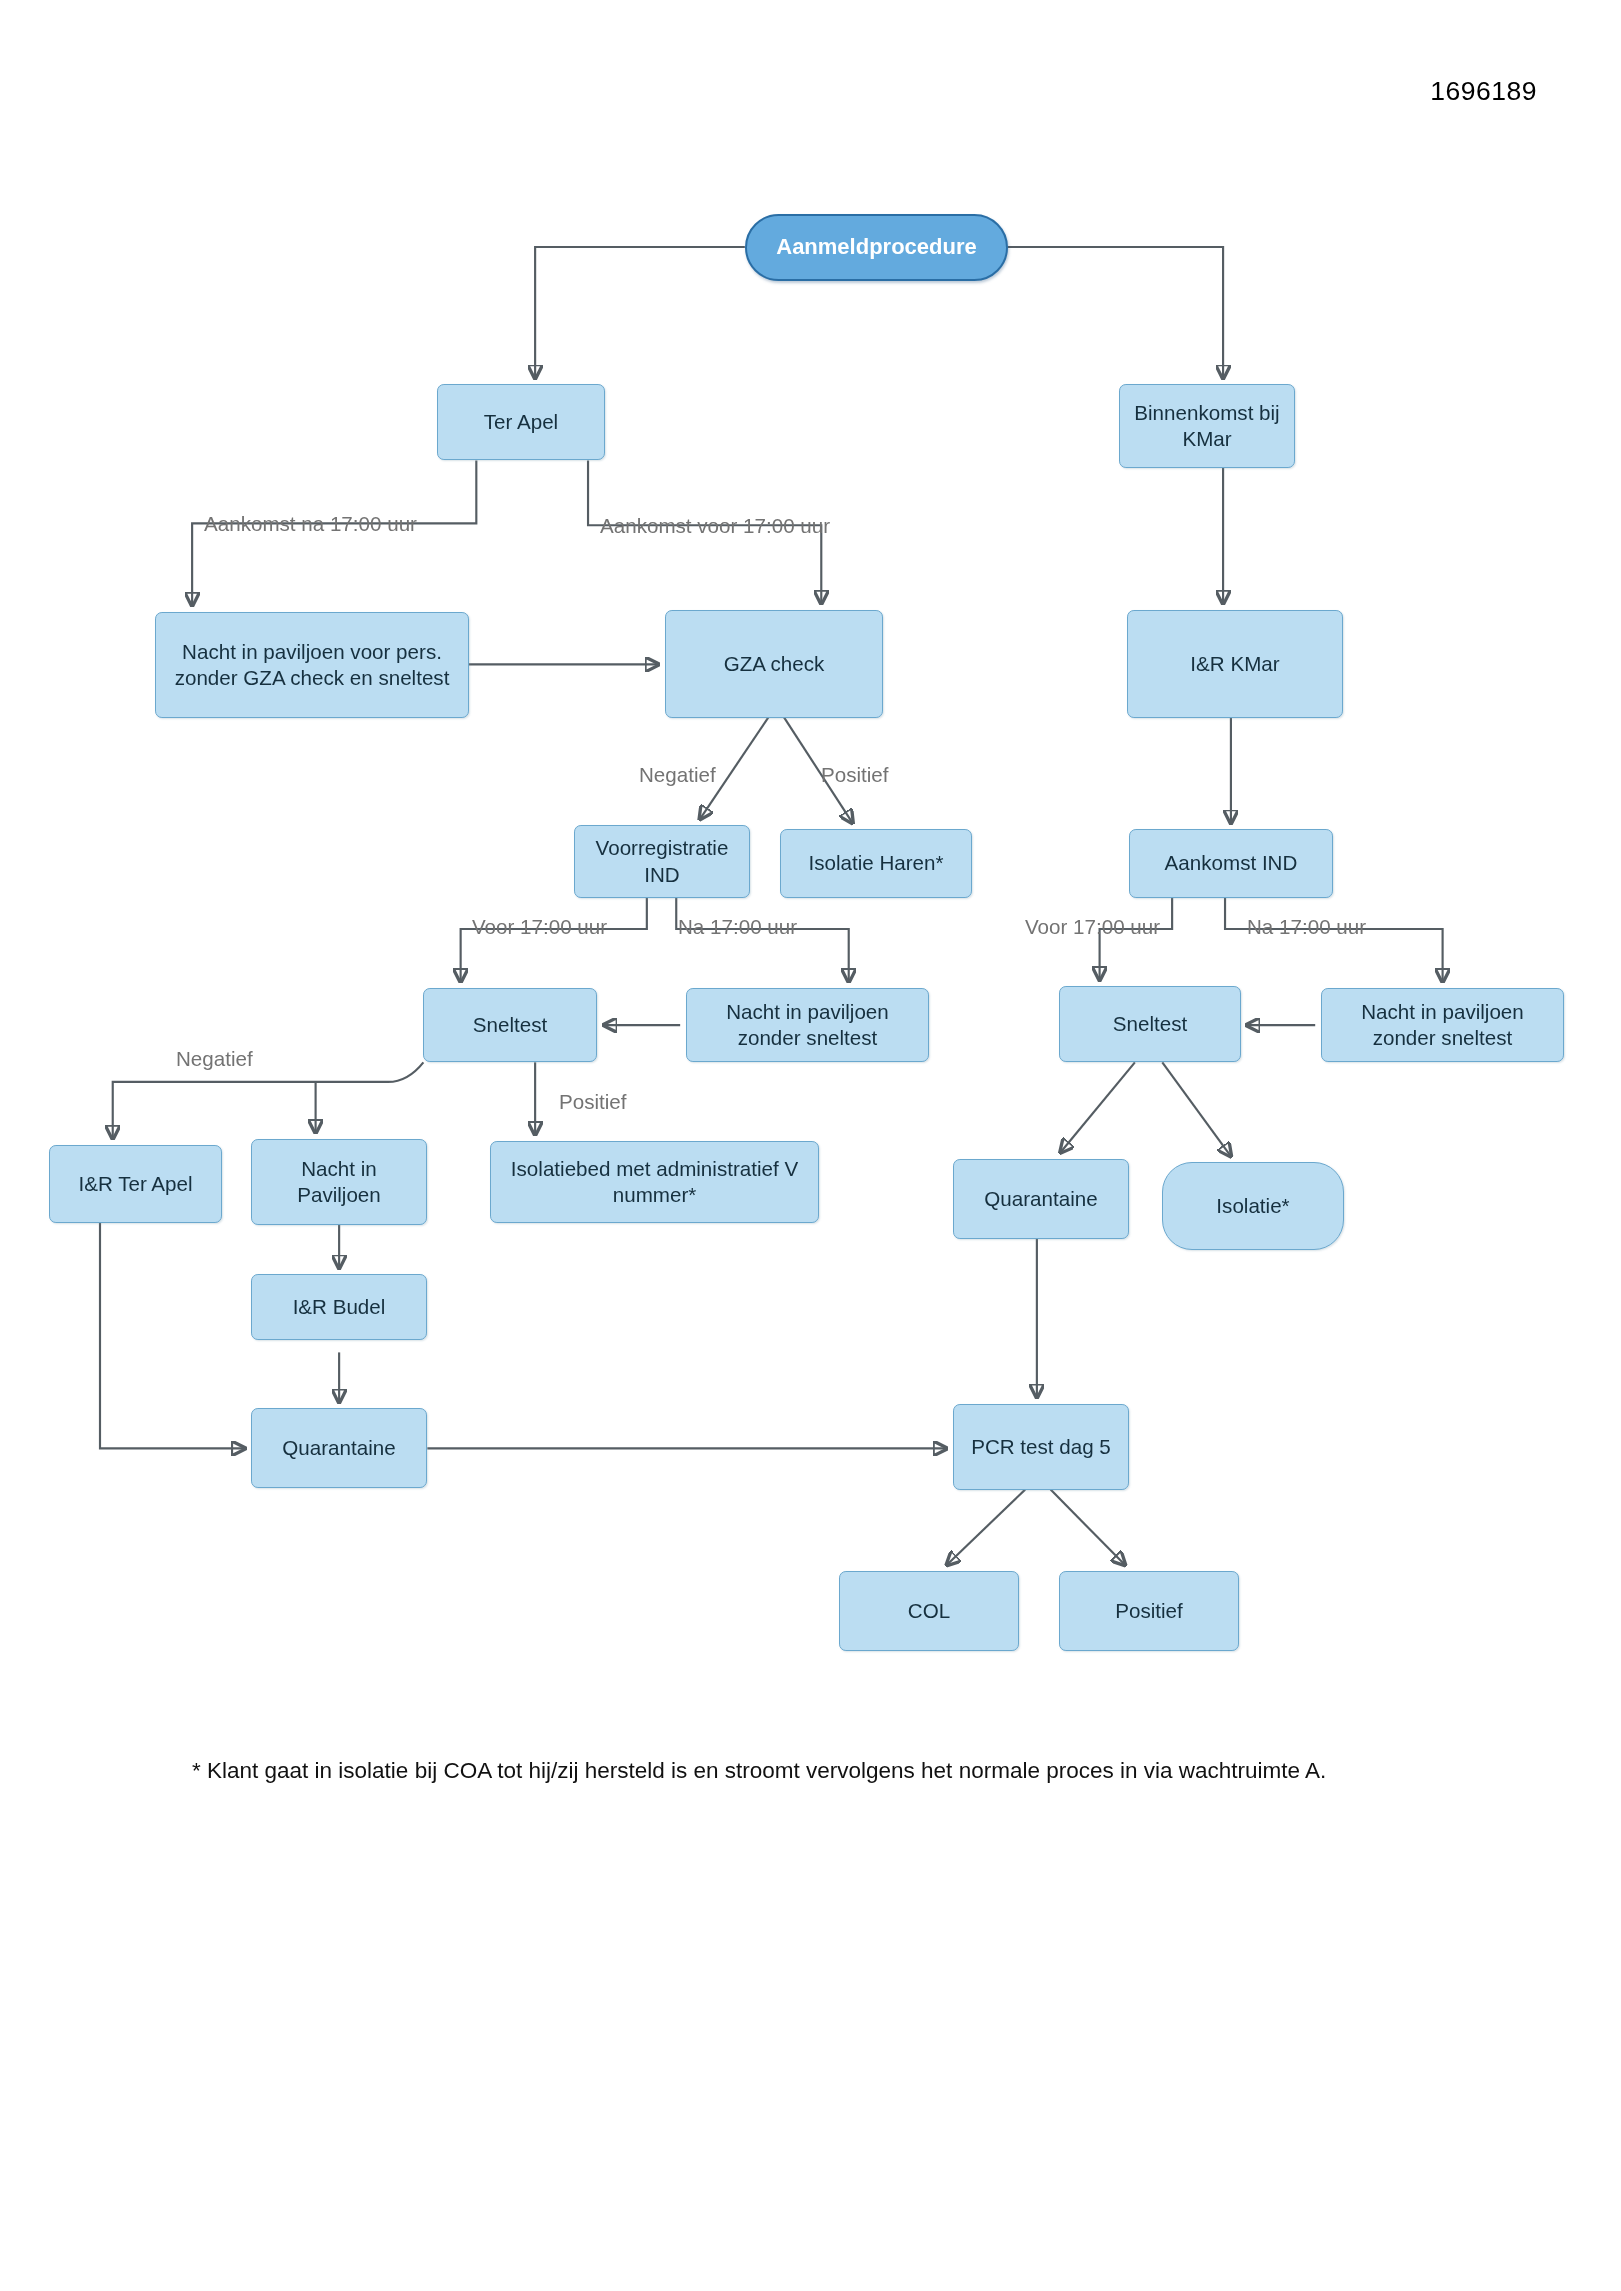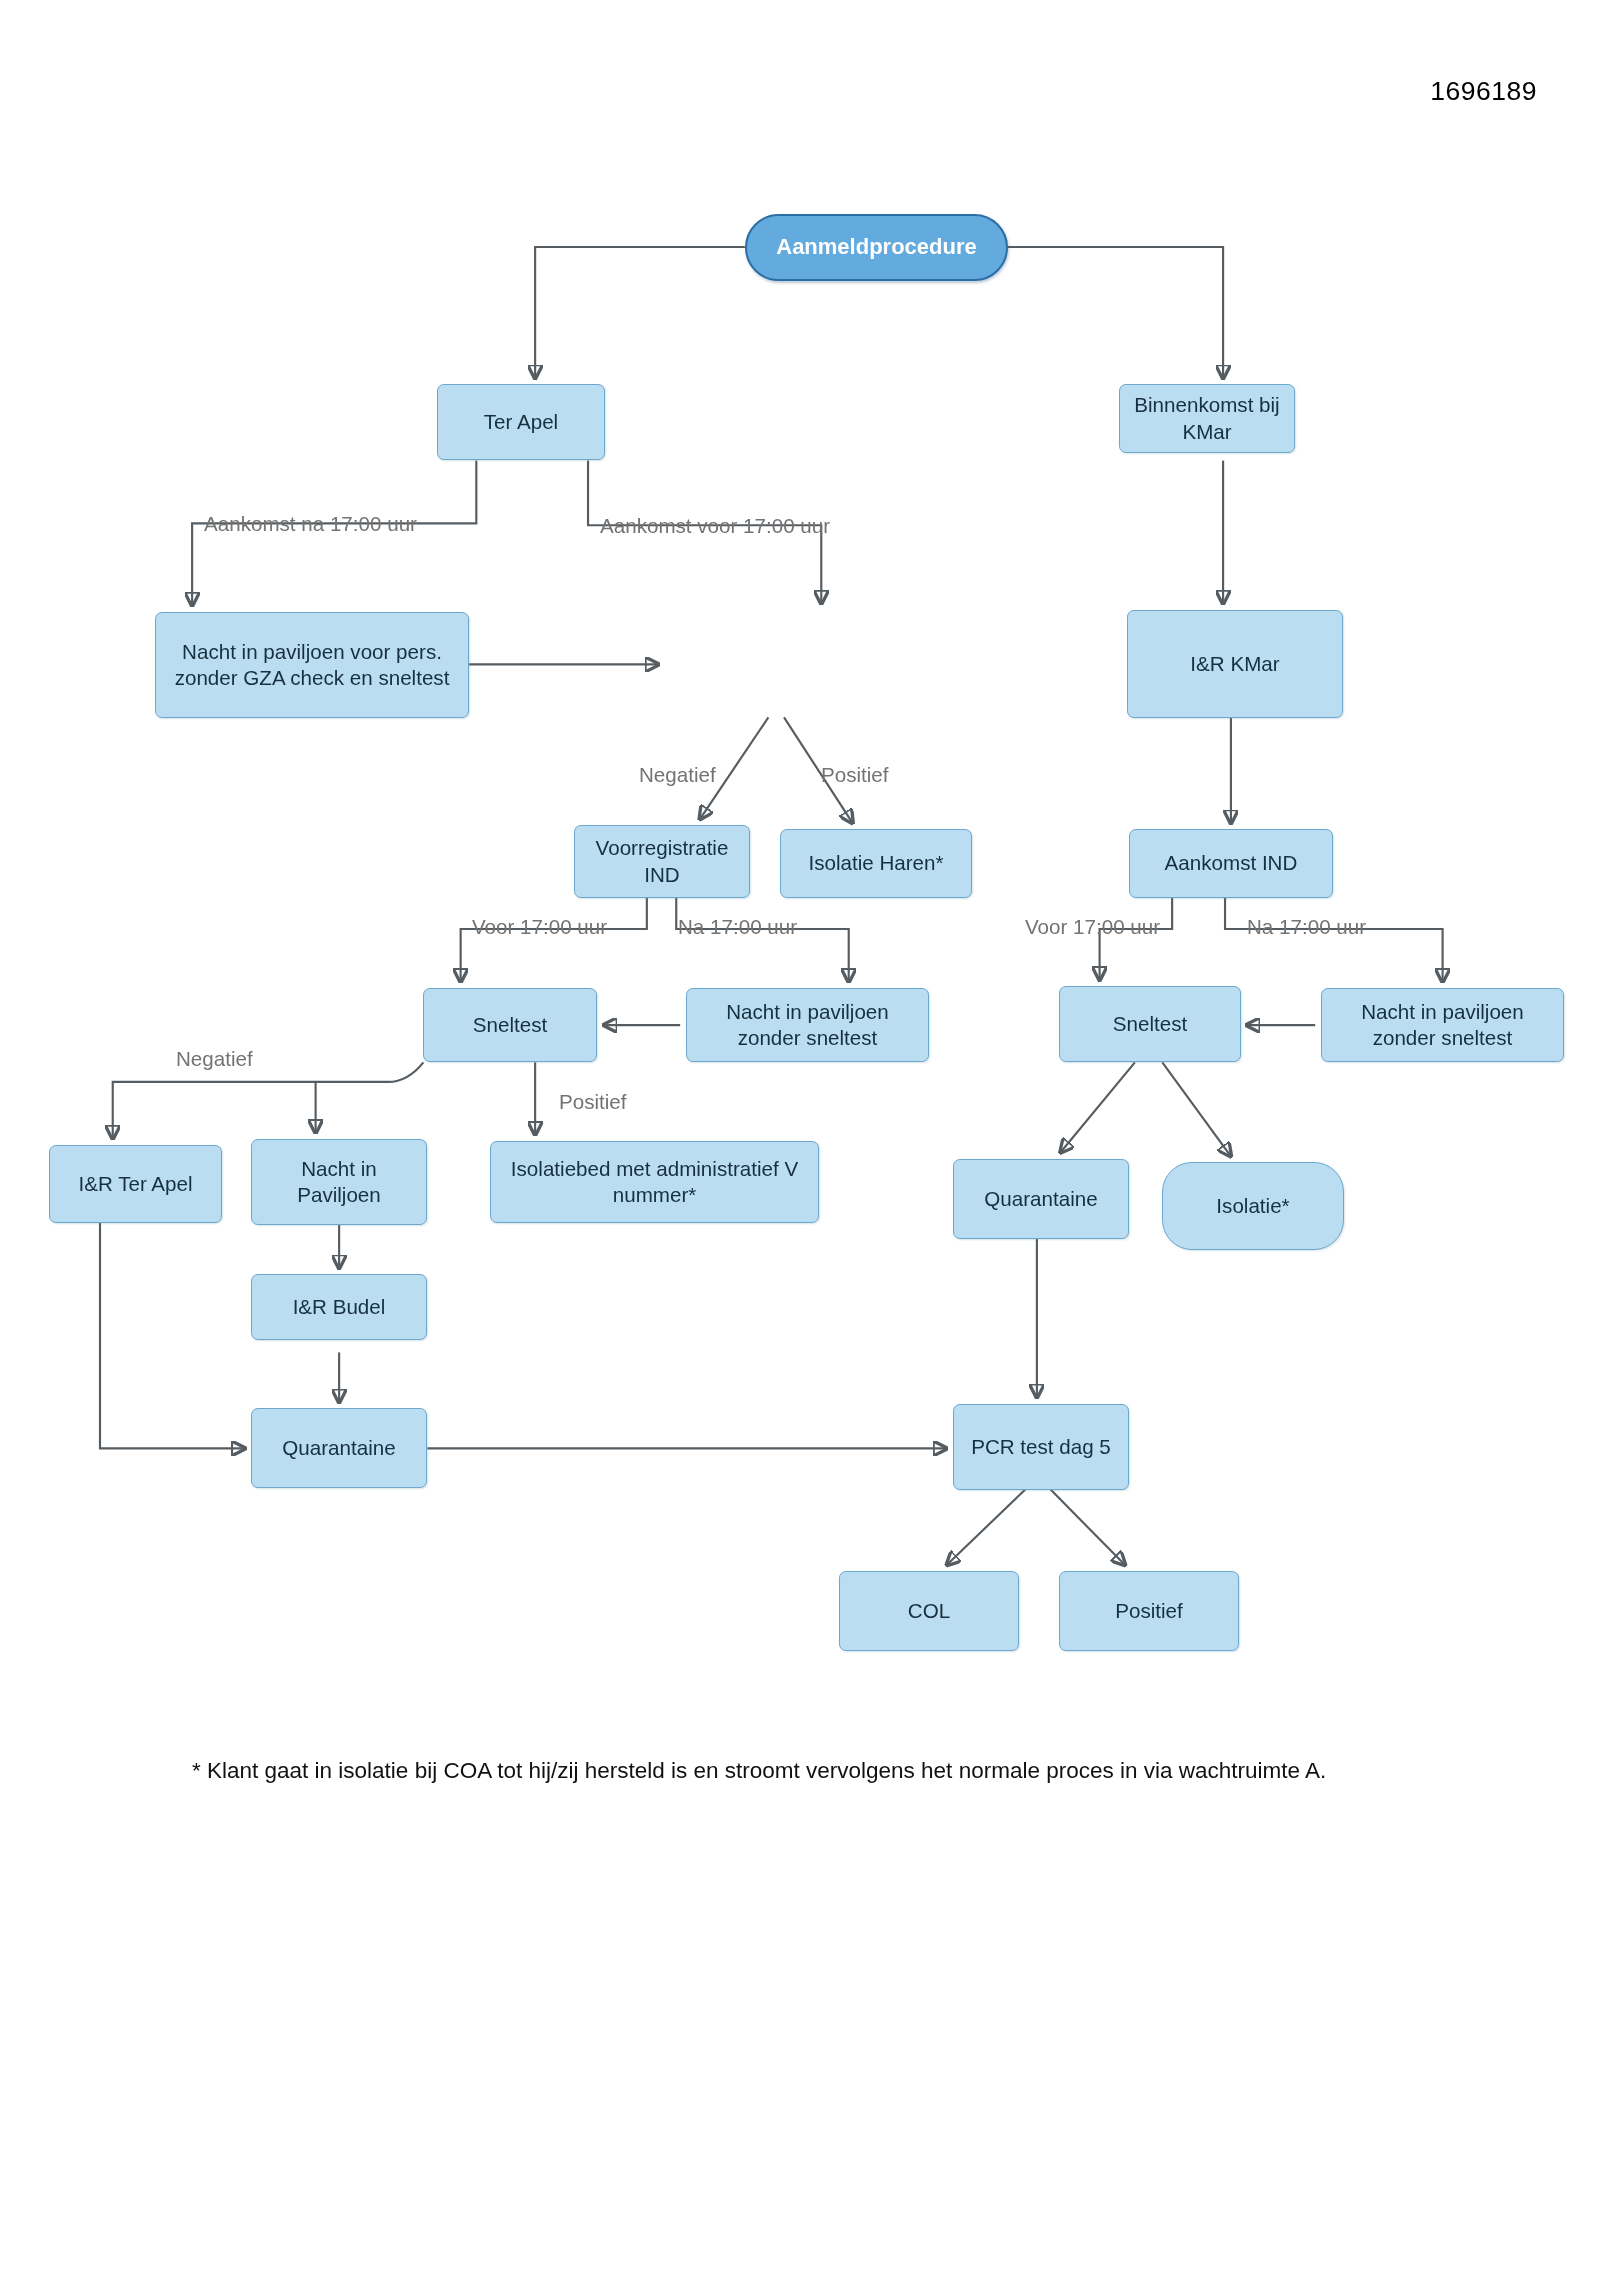--- a/index.html
+++ b/index.html
@@ -153,24 +153,25 @@
       <path d="M 1058 1264 L 1058 1426" marker-end="url(#arrow)"></path>
 
       <path d="M 1046 1520 L 966 1597" marker-end="url(#arrow)"></path>
       <path d="M 1072 1520 L 1148 1597" marker-end="url(#arrow)"></path>
     </svg>
 
     <div class="node start" style="left:745px;top:214px;width:263px;height:67px;">Aanmeldprocedure</div>
 
     <div class="node" style="left:437px;top:384px;width:168px;height:76px;">Ter Apel</div>
 
-    <div class="node" style="left:1119px;top:384px;width:176px;height:69px;">Binnenkomst bij KMar</div>
+    <div class="node" style="left:1119px;top:384px;width:176px;height:84px;">Binnenkomst bij KMar</div>
 
     <div class="node" style="left:155px;top:612px;width:314px;height:106px;">Nacht in paviljoen voor pers. zonder GZA check en sneltest</div>
 
+    <div class="node" style="left:665px;top:610px;width:218px;height:108px;">GZA check</div>
 
     <div class="node" style="left:1127px;top:610px;width:216px;height:108px;">I&amp;R KMar</div>
 
     <div class="node" style="left:574px;top:825px;width:176px;height:73px;">Voorregistratie IND</div>
 
     <div class="node" style="left:780px;top:829px;width:192px;height:69px;">Isolatie Haren*</div>
 
     <div class="node" style="left:1129px;top:829px;width:204px;height:69px;">Aankomst IND</div>
 
     <div class="node" style="left:423px;top:988px;width:174px;height:74px;">Sneltest</div>

